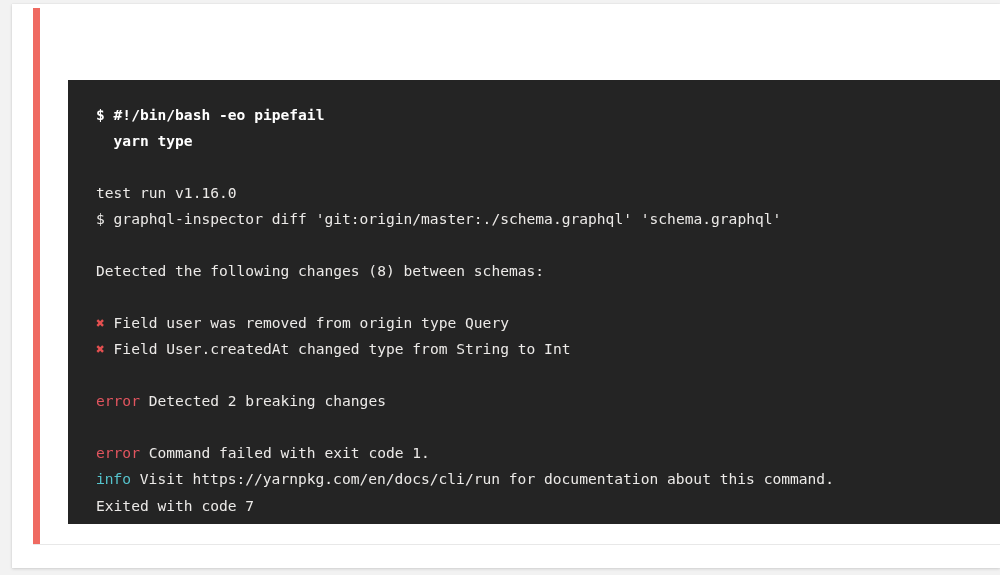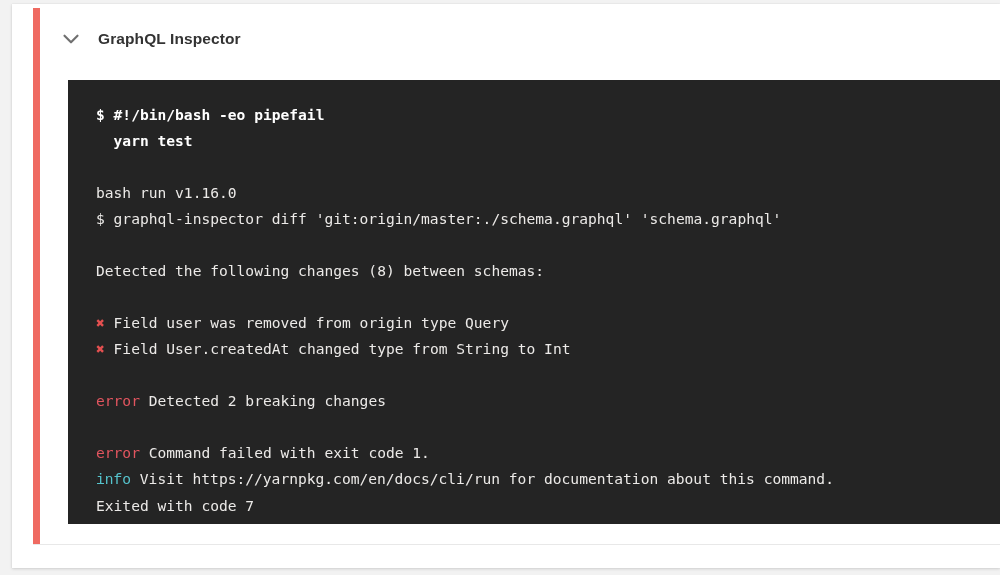--- a/index.html
+++ b/index.html
@@ -126,32 +126,26 @@
 </style>
 </head>
 <body>
 
 <div class="page">
 
   <div class="card">
 
     <div class="status-stripe"></div>
 
-    <div class="job-header">
-      <svg class="chevron-icon" viewBox="0 0 24 24" fill="none" stroke="#707070" stroke-width="2" stroke-linecap="round" stroke-linejoin="round">
-        <polyline points="6 9 12 15 18 9"></polyline>
-      </svg>
-      <span class="job-title">GraphQL Inspector</span>
-    </div>
 
     <div class="terminal">
       <div class="term-line bold"><span>$ #!/bin/bash -eo pipefail</span></div>
-      <div class="term-line bold"><span>  yarn test</span></div>
+      <div class="term-line bold"><span>  yarn type</span></div>
       <div class="term-line blank"></div>
-      <div class="term-line"><span>bash run v1.16.0</span></div>
+      <div class="term-line"><span>test run v1.16.0</span></div>
       <div class="term-line"><span>$ graphql-inspector diff 'git:origin/master:./schema.graphql' 'schema.graphql'</span></div>
       <div class="term-line blank"></div>
       <div class="term-line"><span>Detected the following changes (8) between schemas:</span></div>
       <div class="term-line blank"></div>
       <div class="term-line"><span class="tok-x">✖</span><span> Field user was removed from origin type Query</span></div>
       <div class="term-line"><span class="tok-x">✖</span><span> Field User.createdAt changed type from String to Int</span></div>
       <div class="term-line blank"></div>
       <div class="term-line"><span class="tok-error">error</span><span> Detected 2 breaking changes</span></div>
       <div class="term-line blank"></div>
       <div class="term-line"><span class="tok-error">error</span><span> Command failed with exit code 1.</span></div>

